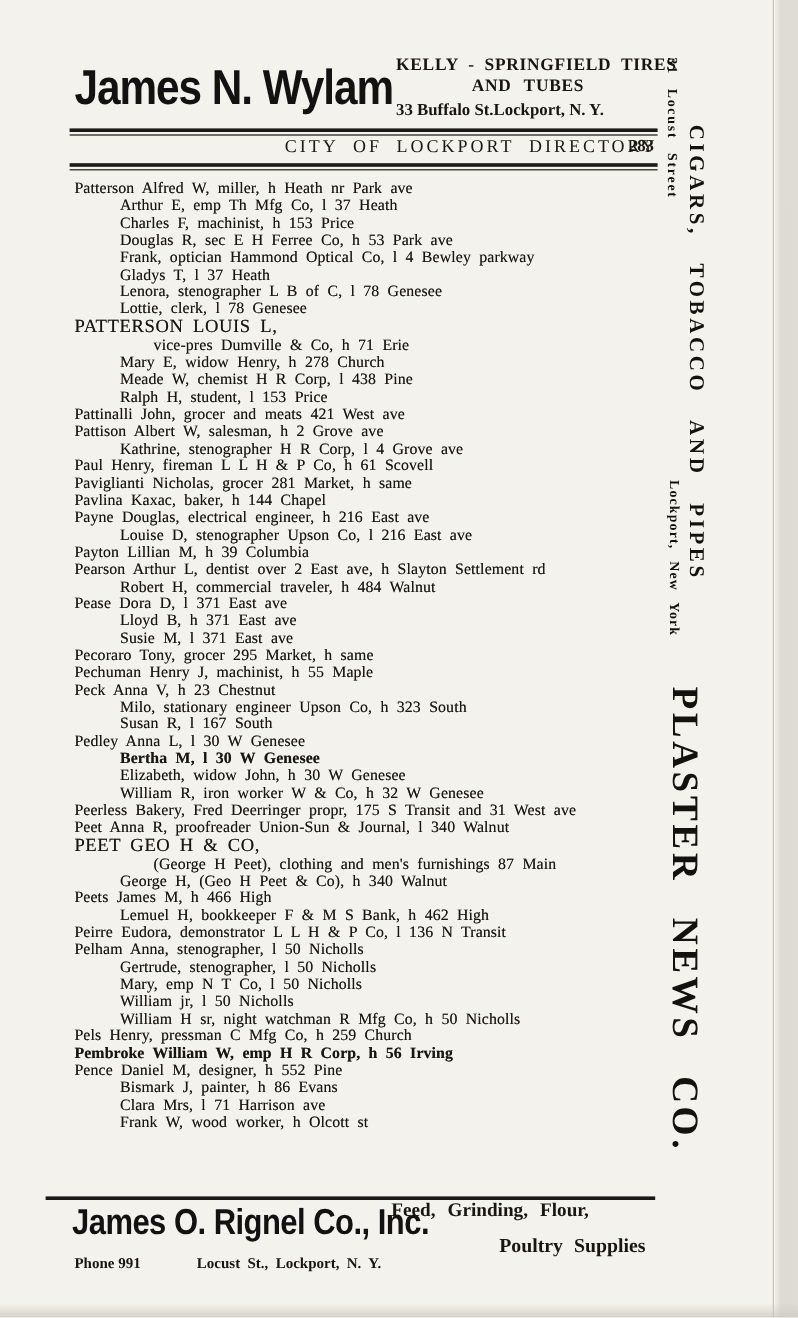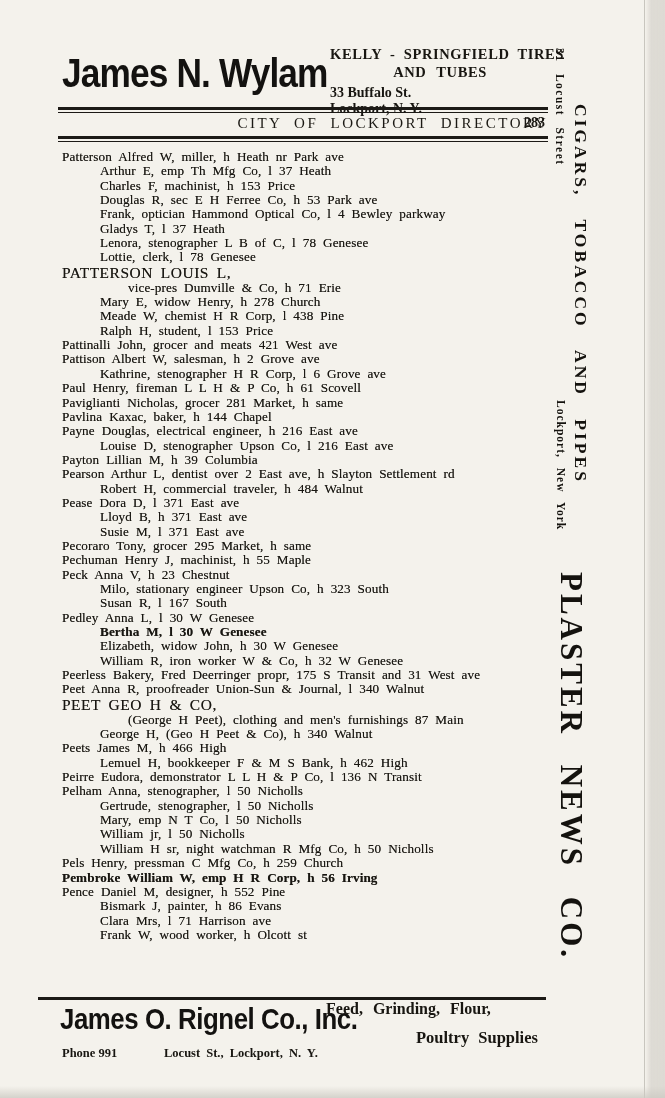--- a/index.html
+++ b/index.html
@@ -24,21 +24,21 @@
   .top-ad{position:absolute;left:58px;top:44px;width:492px;height:62px;}
   .top-ad-name{
     position:absolute;left:4px;top:6px;
     font-family:"Liberation Sans", sans-serif;font-weight:700;
     font-size:41px;letter-spacing:-1px;white-space:nowrap;
     transform:scaleX(.86);transform-origin:left center;color:#131210;
   }
   .top-ad-right{position:absolute;left:272px;top:2px;width:220px;font-weight:700;}
   .top-ad-line1{font-size:14.5px;letter-spacing:.6px;word-spacing:4px;white-space:nowrap;}
   .top-ad-line2{font-size:14.5px;letter-spacing:.6px;word-spacing:6px;text-align:center;margin-top:1px;}
-  .top-ad-line3{display:flex;justify-content:flex-start;font-size:14px;margin-top:4px;flex-direction:column;}
+  .top-ad-line3{display:flex;justify-content:flex-start;font-size:14px;margin-top:4px;}
   
   .rule-double{position:absolute;left:58px;width:490px;height:6px;}
   .rule-double .thick{height:2.5px;background:#1c1a16;}
   .rule-double .thin{height:1.2px;background:#1c1a16;margin-top:2px;}
   .rule-top{top:107px;}
   .rule-mid{top:136px;}
   .dir-title-row{position:absolute;left:58px;top:115px;width:490px;height:20px;}
   .dir-title{
     position:absolute;left:0;right:0;text-align:right;
     font-size:15px;letter-spacing:2.5px;word-spacing:6px;color:#1b1914;
@@ -117,21 +117,21 @@
       <div class="entry indent-1">Gladys T, l 37 Heath</div>
       <div class="entry indent-1">Lenora, stenographer L B of C, l 78 Genesee</div>
       <div class="entry indent-1">Lottie, clerk, l 78 Genesee</div>
       <div class="entry indent-0 bold">PATTERSON LOUIS L,</div>
       <div class="entry indent-2">vice-pres Dumville &amp; Co, h 71 Erie</div>
       <div class="entry indent-1">Mary E, widow Henry, h 278 Church</div>
       <div class="entry indent-1">Meade W, chemist H R Corp, l 438 Pine</div>
       <div class="entry indent-1">Ralph H, student, l 153 Price</div>
       <div class="entry indent-0">Pattinalli John, grocer and meats 421 West ave</div>
       <div class="entry indent-0">Pattison Albert W, salesman, h 2 Grove ave</div>
-      <div class="entry indent-1">Kathrine, stenographer H R Corp, l 6 Grove ave</div>
+      <div class="entry indent-1">Kathrine, stenographer H R Corp, l 4 Grove ave</div>
       <div class="entry indent-0">Paul Henry, fireman L L H &amp; P Co, h 61 Scovell</div>
       <div class="entry indent-0">Paviglianti Nicholas, grocer 281 Market, h same</div>
       <div class="entry indent-0">Pavlina Kaxac, baker, h 144 Chapel</div>
       <div class="entry indent-0">Payne Douglas, electrical engineer, h 216 East ave</div>
       <div class="entry indent-1">Louise D, stenographer Upson Co, l 216 East ave</div>
       <div class="entry indent-0">Payton Lillian M, h 39 Columbia</div>
       <div class="entry indent-0">Pearson Arthur L, dentist over 2 East ave, h Slayton Settlement rd</div>
       <div class="entry indent-1">Robert H, commercial traveler, h 484 Walnut</div>
       <div class="entry indent-0">Pease Dora D, l 371 East ave</div>
       <div class="entry indent-1">Lloyd B, h 371 East ave</div>

